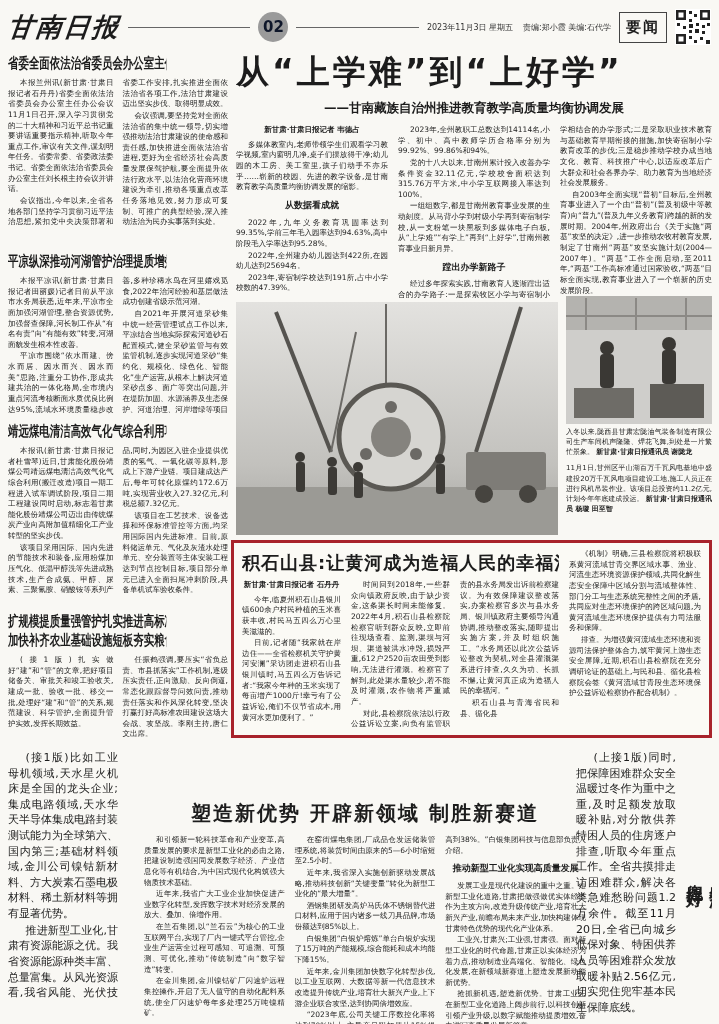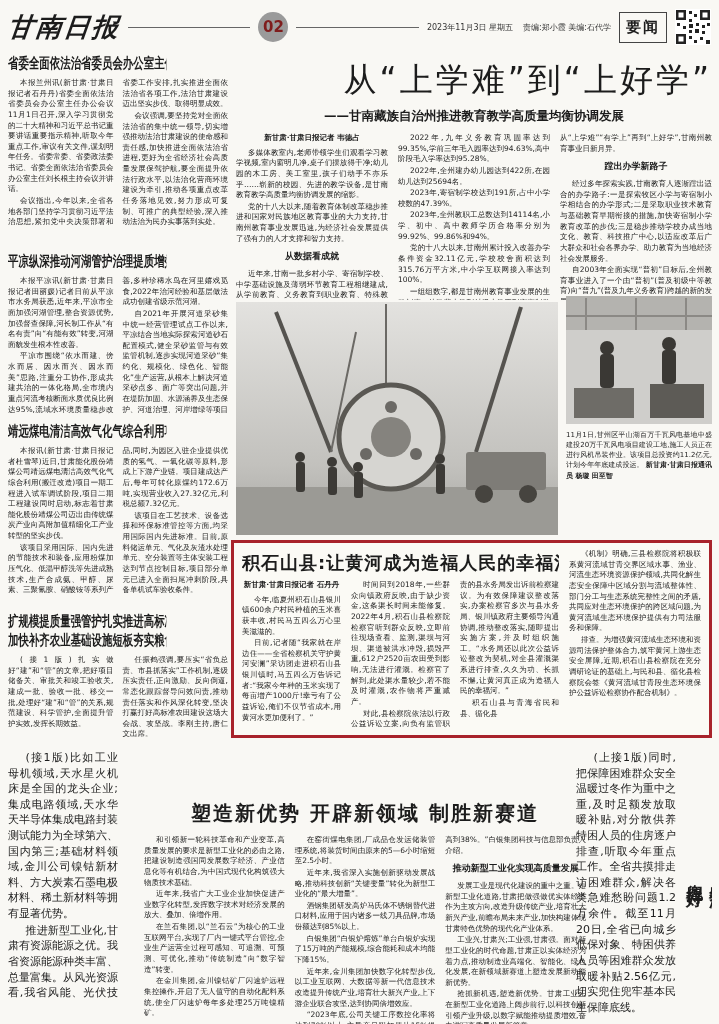--- a/index.html
+++ b/index.html
@@ -9,21 +9,21 @@
     position:relative; width:719px; height:1024px; margin:0 auto;
     background:#f9f8f4; color:#1c1c1c; overflow:hidden;
   }
   
   .masthead { position:absolute; left:8px; top:6px; right:8px; height:42px;
     display:flex; align-items:center; gap:8px; }
   .logo { font-family:"DejaVu Serif", serif; font-size:26px; font-weight:bold;
     font-style:italic; letter-spacing:2px; transform:skewX(-6deg); white-space:nowrap; }
   .head-rule { flex:1; height:1px; background:#666; position:relative; min-width:40px; }
   .page-circle { width:30px; height:30px; border-radius:50%; background:#9a9a9a;
-    color:#7f1d1d; font-weight:bold; font-size:15px; display:flex; align-items:center;
+    color:#0f172a; font-weight:bold; font-size:15px; display:flex; align-items:center;
     justify-content:center; flex:0 0 auto; }
   .date-block { font-size:8px; color:#333; white-space:nowrap; display:flex; gap:10px; }
   .section-box { border:1px solid #444; padding:5px 6px; font-size:15px;
     font-weight:bold; letter-spacing:2px; white-space:nowrap; }
   .qr { width:36px; height:36px; flex:0 0 auto; }
   
   .art { position:absolute; overflow:hidden; }
   .art-title { font-weight:bold; font-size:14.5px; letter-spacing:0;
     white-space:nowrap; overflow:hidden; transform:scaleX(0.72); transform-origin:left center;
     margin-bottom:5px; }
@@ -31,22 +31,22 @@
   .body2 { column-count:2; column-gap:9px; font-size:7.5px; line-height:1.42;
     text-align:justify; overflow:hidden; }
   .body3 { column-count:3; column-gap:10px; font-size:7.5px; line-height:1.42;
     text-align:justify; overflow:hidden; }
   .p { text-indent:1.6em; margin-bottom:1px; }
   .byline { text-align:center; font-weight:bold; font-size:7.5px; margin-bottom:4px;
     text-indent:0; }
   .subhead-c { text-align:center; font-weight:bold; font-size:9px; margin:6px 0;
     text-indent:0; }
   
-  .main-headline { font-size:33px; font-weight:normal; text-align:right;
-    letter-spacing:3px; white-space:nowrap;margin-top:8px; }
+  .main-headline { font-size:33px; font-weight:bold; text-align:left;
+    letter-spacing:3px; white-space:nowrap; }
   .main-subtitle { font-size:12.5px; font-weight:bold; text-align:center;
     margin-top:5px; margin-bottom:8px; }
   
   .photo { background:#c9c9c7; overflow:hidden; }
   .photo svg { display:block; }
   .caption { font-size:7px; line-height:1.45; text-align:justify; margin-top:3px; }
   .caption .credit { font-weight:bold; }
   
   .red-box { position:absolute; left:231px; top:540px; width:481px; height:198px;
     border:3.5px solid #a8232b; background:#fbfaf5; padding:6px 8px; display:flex; gap:10px; }
@@ -142,23 +142,21 @@
       <p class="p">任振鹤强调,要压实“省负总责、市县抓落实”工作机制,逐级压实责任,正向激励、反向倒逼,常态化跟踪督导问效问责,推动责任落实和作风深化转变,坚决打赢打好高标准农田建设这场大会战、攻坚战。李刚主持,唐仁文出席。</p>
     </div>
   </div>
 
   <div class="art" style="left:236px; top:50px; width:476px; height:250px;">
     <div class="main-headline">从“上学难”到“上好学”</div>
     <div class="main-subtitle">——甘南藏族自治州推进教育教学高质量均衡协调发展</div>
     <div class="body3" style="height:186px;">
       <p class="byline">新甘肃·甘肃日报记者 韦德占</p>
       <p class="p">多媒体教室内,老师带领学生们观看学习教学视频,室内窗明几净,桌子们摆放得干净;幼儿园的木工房、美工室里,孩子们动手不亦乐乎……崭新的校园、先进的教学设备,是甘南教育教学高质量均衡协调发展的缩影。</p>
-      <p class="p">党的十八大以来,随着教育体制改革稳步推进和国家对民族地区教育事业的大力支持,甘南州教育事业发展迅速,为经济社会发展提供了强有力的人才支撑和智力支持。</p>
       <p class="subhead-c">从数据看成就</p>
-      <p class="p">近年来,甘南一批乡村小学、寄宿制学校、中学基础设施及薄弱环节教育工程相继建成,从学前教育、义务教育到职业教育、特殊教育,教育质量全面提升。</p>
       <p class="p">2022年,九年义务教育巩固率达到99.35%,学前三年毛入园率达到94.63%,高中阶段毛入学率达到95.28%。</p>
       <p class="p">2022年,全州建办幼儿园达到422所,在园幼儿达到25694名。</p>
       <p class="p">2023年,寄宿制学校达到191所,占中小学校数的47.39%。</p>
       <p class="p">2023年,全州教职工总数达到14114名,小学、初中、高中教师学历合格率分别为99.92%、99.86%和94%。</p>
       <p class="p">党的十八大以来,甘南州累计投入改善办学条件资金32.11亿元,学校校舍面积达到315.76万平方米,中小学互联网接入率达到100%。</p>
       <p class="p">一组组数字,都是甘南州教育事业发展的生动刻度。从马背小学到村级小学再到寄宿制学校,从一支粉笔一块黑板到多媒体电子白板,从“上学难”“有学上”再到“上好学”,甘南州教育事业日新月异。</p>
       <p class="subhead-c">蹚出办学新路子</p>
       <p class="p">经过多年探索实践,甘南教育人逐渐蹚出适合的办学路子:一是探索牧区小学与寄宿制小学相结合的办学形式;二是采取职业技术教育与基础教育早期衔接的措施,加快寄宿制小学教育改革的步伐;三是稳步推动学校办成当地文化、教育、科技推广中心,以适应改革后广大群众和社会各界办学、助力教育为当地经济社会发展服务。</p>
       <p class="p">自2003年全面实现“普初”目标后,全州教育事业进入了一个由“普初”(普及初级中等教育)向“普九”(普及九年义务教育)跨越的新的发展时期。2004年,州政府出台《关于实施“两基”攻坚的决定》,进一步推动农牧村教育发展,制定了甘南州“两基”攻坚实施计划(2004—2007年)。“两基”工作全面启动,至2011年,“两基”工作高标准通过国家验收,“两基”目标全面实现,教育事业进入了一个崭新的历史发展阶段。</p>
 
@@ -213,20 +211,24 @@
         <rect x="8" y="92" width="60" height="30" fill="#6e6c67"></rect>
         <rect x="84" y="88" width="54" height="34" fill="#5d5b56"></rect>
         <g fill="#3a3834">
           <rect x="34" y="58" width="14" height="34" rx="4"></rect>
             <circle cx="41" cy="52" r="7"></circle>
           <rect x="96" y="54" width="14" height="34" rx="4"></rect>
             <circle cx="103" cy="48" r="7"></circle>
         </g>
       </svg>
     </div>
+    <div class="caption">
+      <span>入冬以来,陇西县甘肃宏陇油气装备制造有限公司生产车间机声隆隆、焊花飞舞,到处是一片繁忙景象。</span>
+      <span class="credit">新甘肃·甘肃日报通讯员 谢陇龙</span>
+    </div>
     <div class="caption" style="margin-top:6px;">
       <span>11月1日,甘州区平山湖百万千瓦风电基地中盛建投20万千瓦风电项目建设工地,施工人员正在进行风机吊装作业。该项目总投资约11.2亿元,计划今年年底建成投运。</span>
       <span class="credit">新甘肃·甘肃日报通讯员 杨璇 田至智</span>
     </div>
   </div>
 
   <div class="red-box">
     <div class="red-left">
       <div class="red-headline">积石山县:让黄河成为造福人民的幸福河</div>
       <div class="body3" style="height:150px;">

